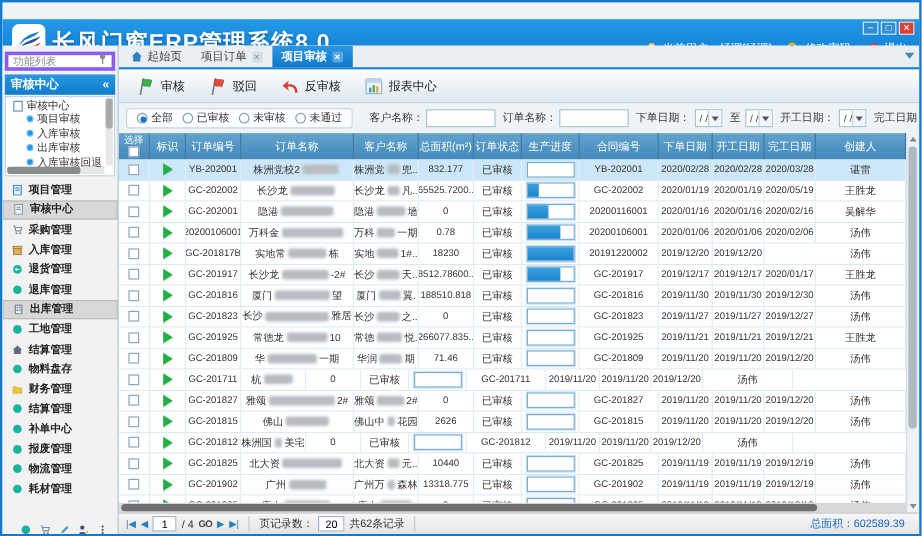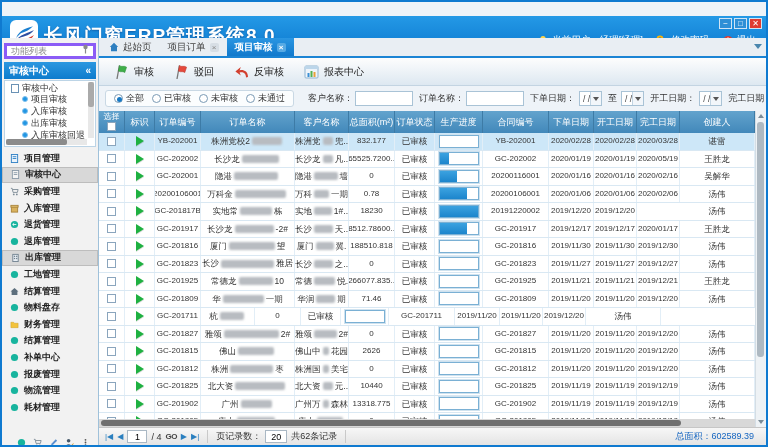--- a/index.html
+++ b/index.html
@@ -755,21 +755,20 @@
           <div class="gc" style="width: 75px;">汤伟</div>
         </div>
         <div class="grow">
           <div class="gc" style="width: 26px;">
             <span class="cbx"></span>
           </div>
           <div class="gc" style="width: 30px;">
             <span class="playflag"></span>
           </div>
           <div class="gc" style="width: 46px; font-size: 8px;">GC-201812</div>
-          <div class="gc" style="width: 94px;">株洲<span class="blur" style="width: 43px;"></span>枣</div>
           <div class="gc" style="width: 54px;">株洲国<span class="blur" style="width: 25px;"></span>美宅</div>
           <div class="gc" style="width: 46px; font-size: 8px;">0</div>
           <div class="gc" style="width: 40px;">已审核</div>
           <div class="gc" style="width: 48px;">
             <span class="pbar">
               <span class="pfill" style="display: block; width: 0%;"></span>
             </span>
           </div>
           <div class="gc" style="width: 66px; font-size: 8px;">GC-201812</div>
           <div class="gc" style="width: 45px; font-size: 8px;">2019/11/20</div>

